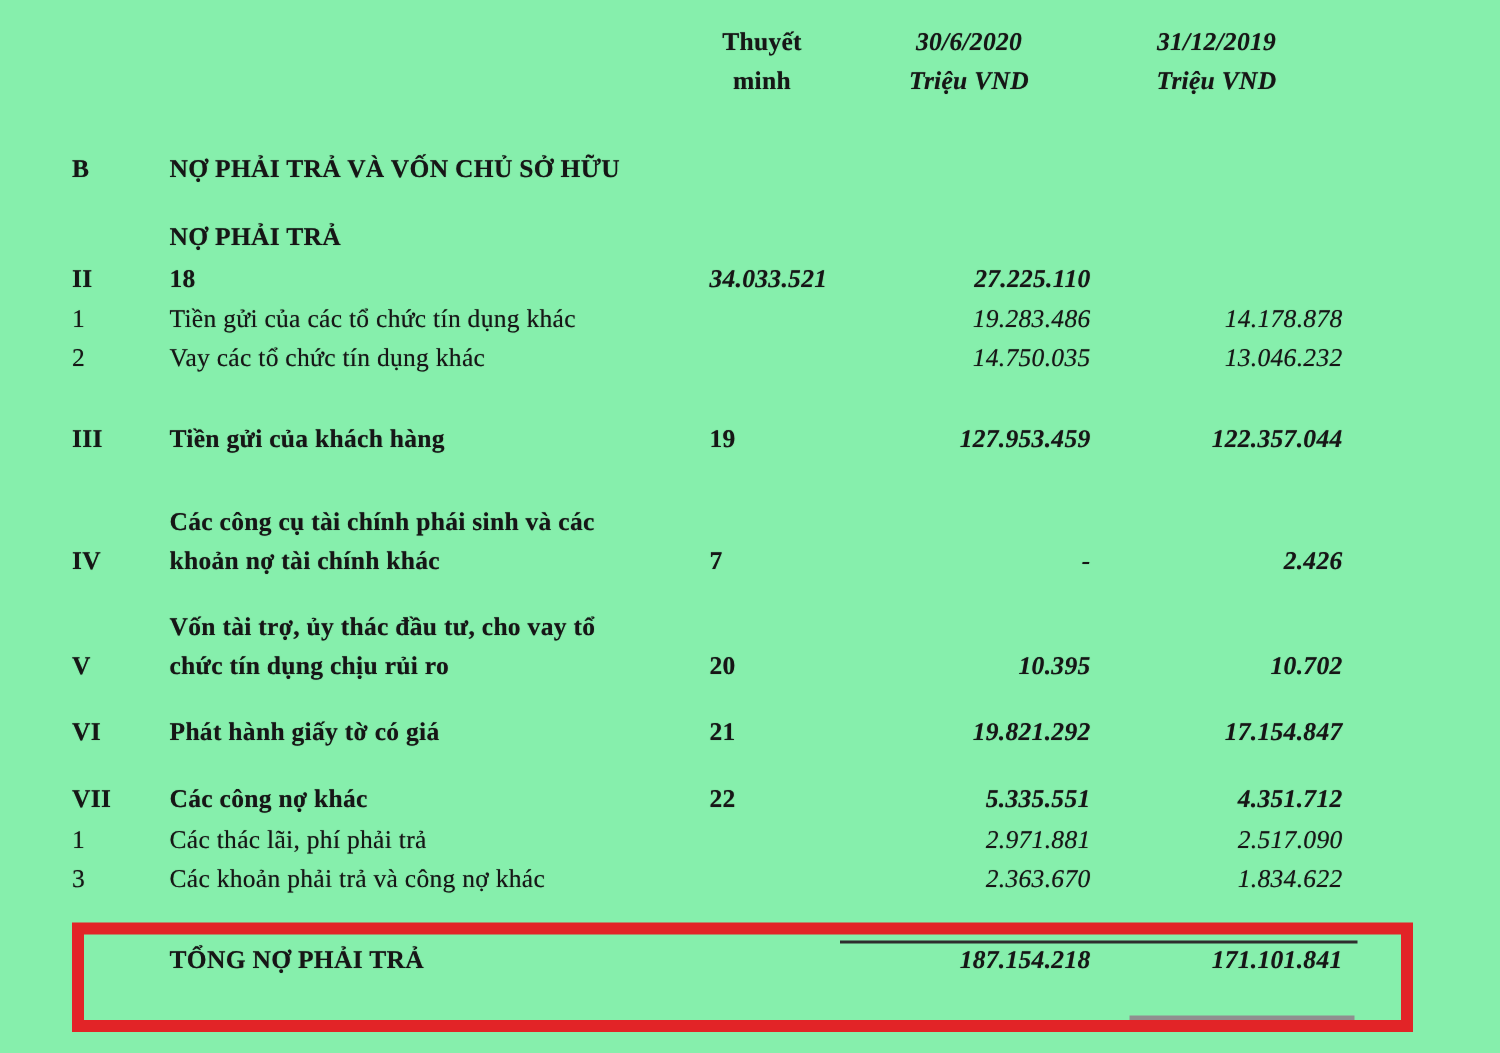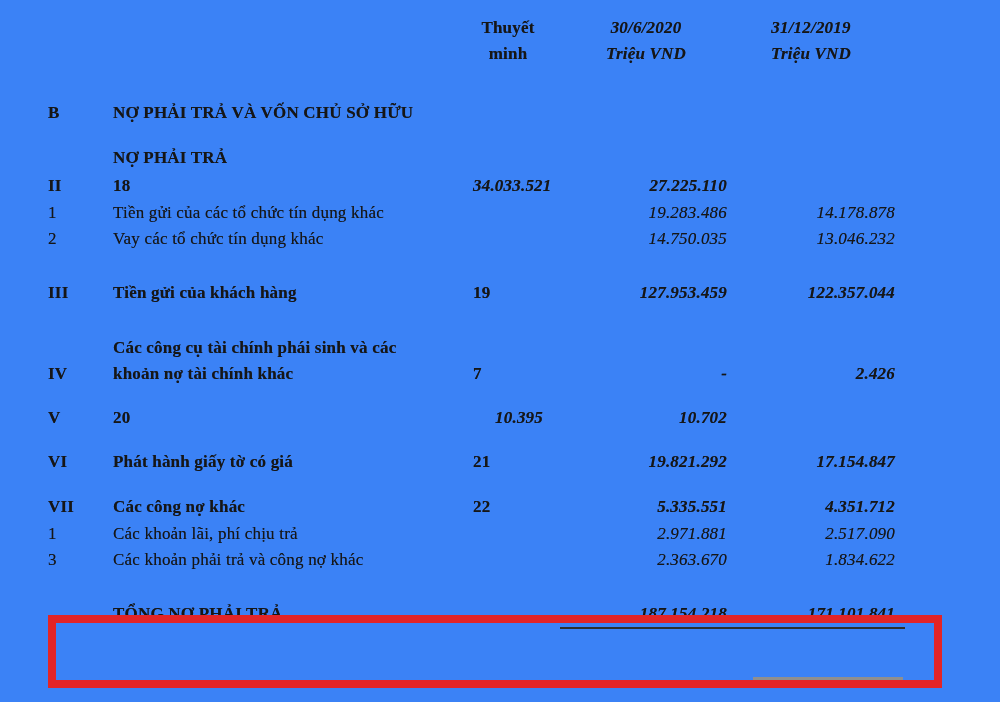--- a/index.html
+++ b/index.html
@@ -1,19 +1,19 @@
 <!DOCTYPE html>
 <html style="--highlight-box: #e22427;"><head>
 <meta charset="utf-8">
 <style>
   :root { --highlight-box: #e22427; --ink: #161616; }
   * { margin:0; padding:0; box-sizing:border-box; }
   body { background:#ffffff; font-family:"Liberation Serif","DejaVu Serif",serif; }
   .page {
-    position:relative; width:1000px; height:702px; background:#3b82f6;
+    position:relative; width:1000px; height:702px; background:#86efac;
     overflow:hidden; color:var(--ink);
   }
   
   .row {
     display:grid;
     grid-template-columns:65px 360px 70px 184px 168px;
     padding-left:48px;
     align-items:end;
     font-size:17px; line-height:26px;
     letter-spacing:0.2px;
@@ -141,20 +141,24 @@
         <span class="l1">Các công cụ tài chính phái sinh và các</span>
         <span class="l2">khoản nợ tài chính khác</span>
       </span>
     <span class="c-note">7</span>
     <span class="c-v1">-</span>
     <span class="c-v2">2.426</span>
   </div>
 
   <div class="row bold mt18">
     <span class="c-num">V</span>
+    <span class="c-label">
+        <span class="l1">Vốn tài trợ, ủy thác đầu tư, cho vay tổ</span>
+        <span class="l2">chức tín dụng chịu rủi ro</span>
+      </span>
     <span class="c-note">20</span>
     <span class="c-v1">10.395</span>
     <span class="c-v2">10.702</span>
   </div>
 
   <div class="row bold mt18">
     <span class="c-num">VI</span>
     <span class="c-label">
         <span class="l1">Phát hành giấy tờ có giá</span>
       </span>
@@ -169,21 +173,21 @@
         <span class="l1">Các công nợ khác</span>
       </span>
     <span class="c-note">22</span>
     <span class="c-v1">5.335.551</span>
     <span class="c-v2">4.351.712</span>
   </div>
 
   <div class="row mt1">
     <span class="c-num">1</span>
     <span class="c-label">
-        <span class="l1">Các khoản lãi, phí chịu trả</span>
+        <span class="l1">Các thác lãi, phí phải trả</span>
       </span>
     <span class="c-note"></span>
     <span class="c-v1">2.971.881</span>
     <span class="c-v2">2.517.090</span>
   </div>
 
   <div class="row">
     <span class="c-num">3</span>
     <span class="c-label">
         <span class="l1">Các khoản phải trả và công nợ khác</span>

